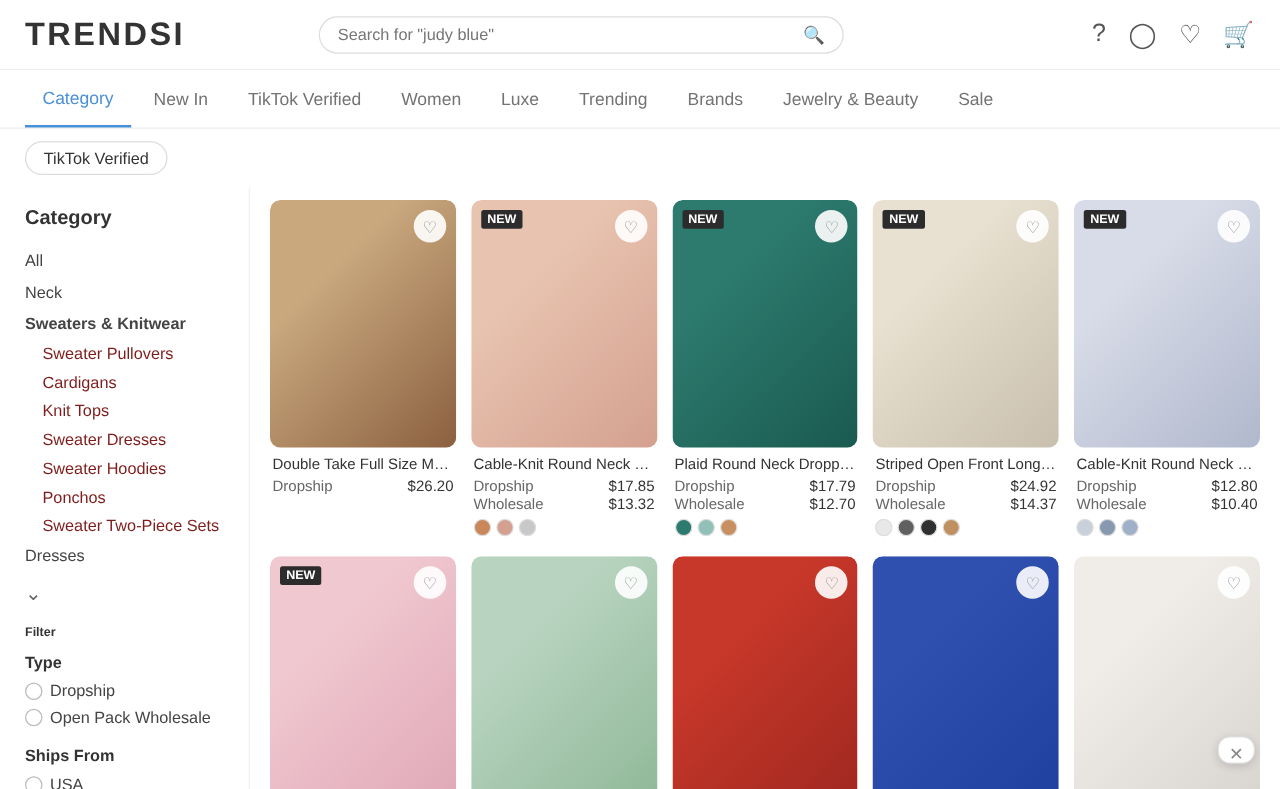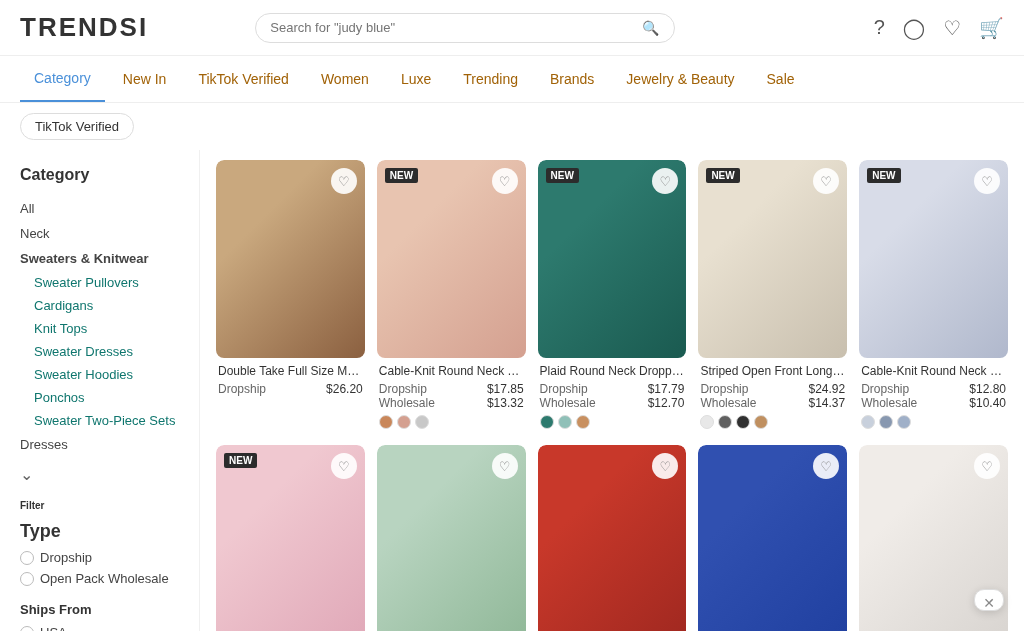--- a/index.html
+++ b/index.html
@@ -9,40 +9,40 @@
     .header { display: flex; align-items: center; padding: 12px 20px; border-bottom: 1px solid #eee; gap: 16px; }
     .logo { font-size: 26px; font-weight: 700; letter-spacing: 2px; flex-shrink: 0; }
     .search-bar { flex: 1; max-width: 420px; display: flex; align-items: center; border: 1px solid #ddd; border-radius: 20px; padding: 6px 14px; gap: 8px; margin: 0 auto; }
     .search-bar input { border: none; outline: none; width: 100%; font-size: 13px; color: #888; }
     .search-icon { color: #888; }
     .header-icons { display: flex; align-items: center; gap: 18px; margin-left: auto; }
     .header-icon { font-size: 20px; color: #555; cursor: pointer; }
 
     
     .nav { display: flex; align-items: center; padding: 0 20px; border-bottom: 1px solid #eee; gap: 4px; }
-    .nav-item { padding: 14px 14px; font-size: 14px; color: #a16207; cursor: pointer; white-space: nowrap; text-decoration: none; }
+    .nav-item { padding: 14px 14px; font-size: 14px; color: #737373; cursor: pointer; white-space: nowrap; text-decoration: none; }
     .nav-item.active { color: #4a90d9; border-bottom: 2px solid #4a90d9; }
 
     
     .filter-bar { padding: 10px 20px; }
     .filter-chip { display: inline-block; border: 1px solid #ddd; border-radius: 20px; padding: 5px 14px; font-size: 13px; cursor: pointer; }
 
     
     .main-layout { display: flex; }
 
     
     .sidebar { width: 200px; flex-shrink: 0; padding: 16px 20px; border-right: 1px solid #f0f0f0; min-height: 600px; }
     .sidebar-title { font-size: 16px; font-weight: 600; margin-bottom: 12px; }
     .sidebar-item { padding: 5px 0; font-size: 13px; color: #444; cursor: pointer; }
     .sidebar-item.bold { font-weight: 600; }
-    .sidebar-sub { padding: 4px 0 4px 14px; font-size: 13px; color: #0f766e; cursor: pointer; }
+    .sidebar-sub { padding: 4px 0 4px 14px; font-size: 13px; color: #7f1d1d; cursor: pointer; }
 
     .sidebar-section { margin-top: 16px; }
     .filter-title { font-size: 10px; font-weight: 700; margin-bottom: 10px; }
-    .filter-type-title { font-size: 18px; font-weight: 600; margin-bottom: 8px; }
+    .filter-type-title { font-size: 13px; font-weight: 600; margin-bottom: 8px; }
     .radio-item { display: flex; align-items: center; gap: 6px; font-size: 13px; color: #444; margin-bottom: 6px; cursor: pointer; }
     .radio-circle { width: 14px; height: 14px; border: 1px solid #bbb; border-radius: 50%; flex-shrink: 0; }
 
     .ships-from { margin-top: 16px; }
     .ships-label { font-size: 13px; font-weight: 600; margin-bottom: 8px; }
 
     .chevron-down { display: inline-block; margin-top: 8px; color: #666; font-size: 16px; cursor: pointer; }
 
     
     .products-area { flex: 1; padding: 10px 16px; }

